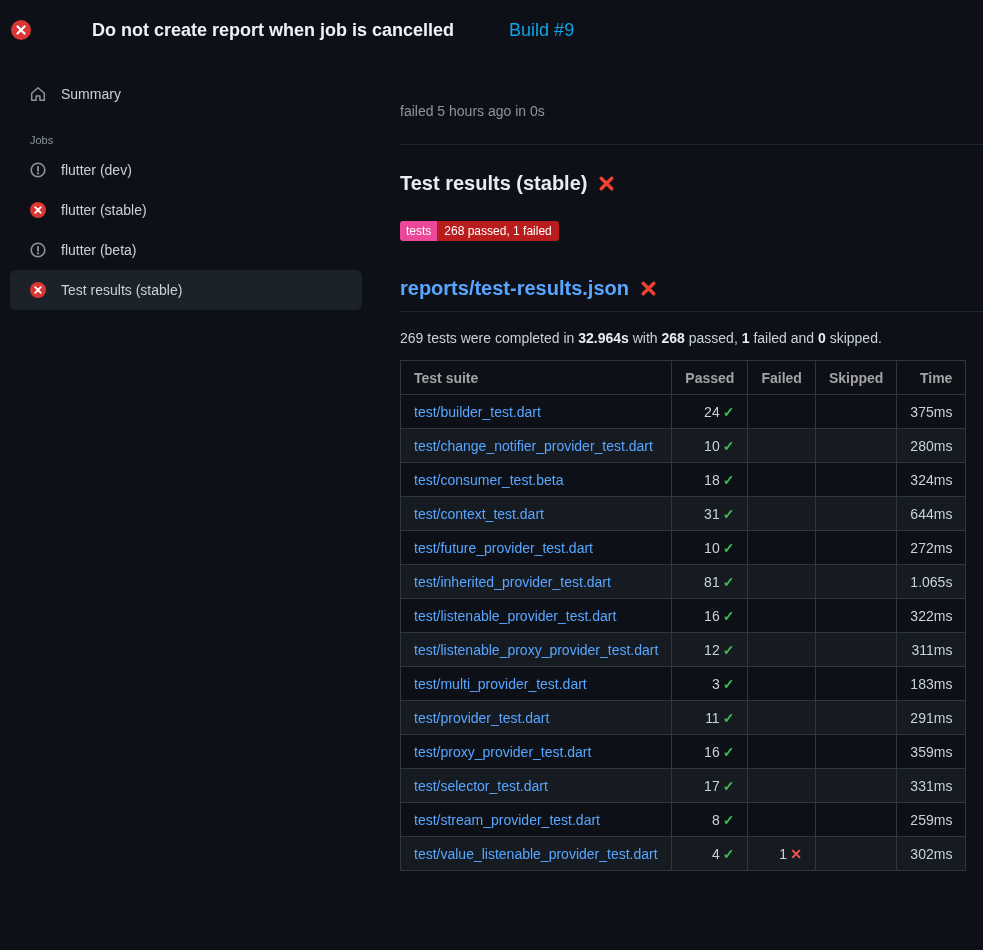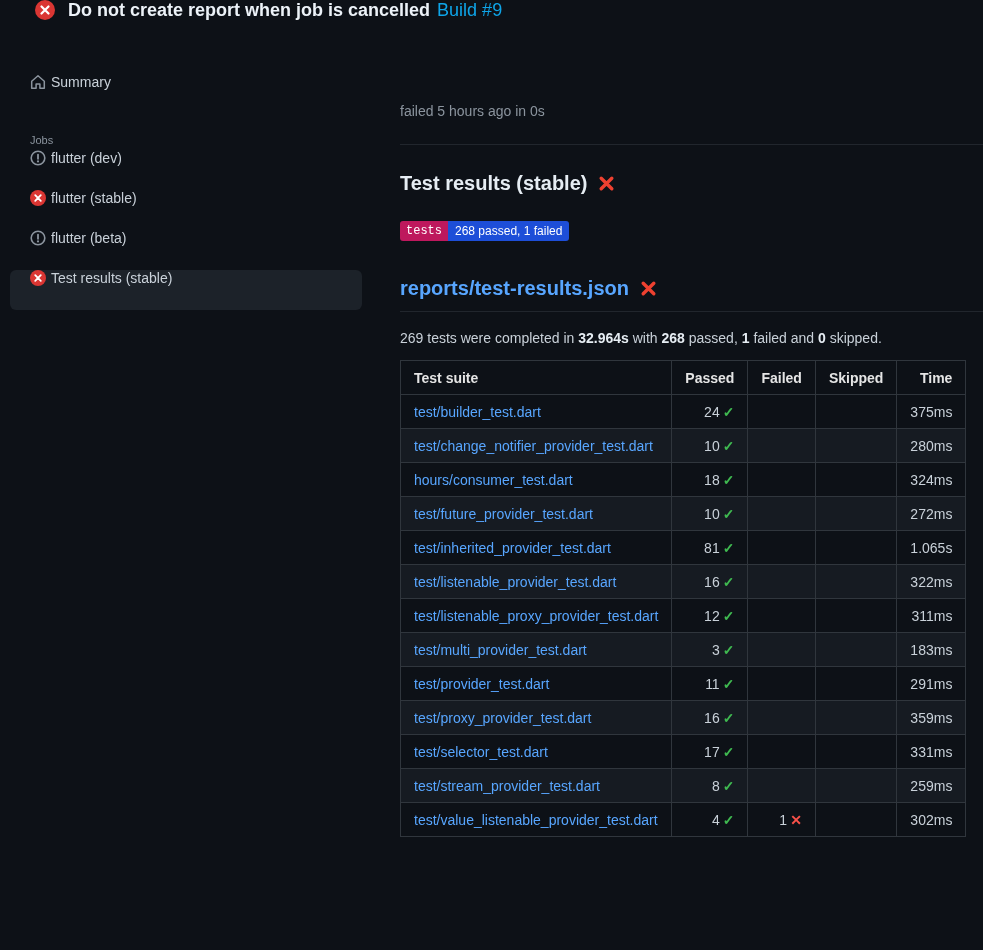--- a/index.html
+++ b/index.html
@@ -5,68 +5,68 @@
   * { margin:0; padding:0; box-sizing:border-box; }
   html,body { width:983px; height:950px; }
   body {
     background:#0d1117;
     color:#c9d1d9;
     font-family:"Liberation Sans", sans-serif;
     overflow:hidden;
   }
   
   .app-header {
-    display:flex; 
-    height:60px; padding-left:35px;
+    display:flex; align-items:center;
+    height:60px; padding-left:11px;gap:48px;
   }
   .status-icon-lg { width:20px; height:20px; flex:0 0 auto; }
   .header-title { margin-left:13px; font-size:18px; font-weight:700; color:#ecf2f8; }
   .header-build { margin-left:7px; font-size:18px; font-weight:400; color:#0ea5e9; }
 
   .body-wrap { display:flex; }
 
   
   .sidebar { width:374px; flex:0 0 auto; padding:14px 12px 0 10px; }
   .side-item {
-    display:flex; gap:5px;
+    display:flex; align-items:center; gap:15px;
     height:40px; padding:0 20px; border-radius:6px;
     font-size:14px; color:#c9d1d9; cursor:pointer;
   }
   .side-item.selected { background:#1c2229; }
   .side-icon { width:16px; height:16px; flex:0 0 auto; display:inline-flex; }
   .jobs-label { margin:20px 0 4px 20px; font-size:11px; color:#8b949e; }
 
   
   .main { flex:1; padding:36px 31px 0 26px; }
   .breadcrumb { font-size:14px; font-weight:700; color:#e6edf3; }
   .status-line { margin-top:7px; font-size:14px; color:#8b949e; }
   .divider { margin-top:25px; margin-right:-31px; border-top:1px solid #21262d; }
 
   .check-title-row { margin-top:27px; display:flex; align-items:center; gap:11px; }
   .check-title { font-size:20px; font-weight:700; color:#e6edf3; }
   .x-icon { width:17px; height:17px; flex:0 0 auto; }
 
   .badge { margin-top:26px; display:inline-flex; font-size:12px; border-radius:3px; overflow:hidden; line-height:1; }
-  .badge-label { background:#be185d; color:#ffffff; padding:4px 6px;font-family:Liberation Mono, monospace; }
-  .badge-value { background:#1d4ed8; color:#ffffff; padding:4px 7px; }
+  .badge-label { background:#ec4899; color:#ffffff; padding:4px 6px; }
+  .badge-value { background:#b91c1c; color:#ffffff; padding:4px 7px; }
 
   .report-row {
     margin-top:36px; margin-right:-31px; padding-bottom:11px;
     border-bottom:1px solid #21262d;
     display:flex; align-items:center; gap:11px;
   }
   .report-title { font-size:20px; font-weight:700; color:#58a6ff; text-decoration:none; cursor:pointer; }
 
   .summary-line { margin-top:18px; font-size:14px; color:#c9d1d9; }
   .summary-line .b { font-weight:700; color:#e6edf3;text-align:center; }
 
   
   table.results { margin-top:14px; border-collapse:collapse; width:552px; font-size:14px; }
   .results th, .results td { border:1px solid #30363d; padding:6px 13px; height:34px; }
-  .results th { font-weight:700; color:#e5e5e5; text-align:left; }
+  .results th { font-weight:700; color:#a3a3a3; text-align:left; }
   .results th.num, .results td.num { text-align:right; }
   .results tbody tr:nth-child(even) { background:#161b22; }
   .results td.suite a { color:#58a6ff; text-decoration:none; cursor:pointer; }
   .check { color:#3fb950; font-weight:700; margin-left:3px; }
   .cross-sm { color:#f85149; font-weight:700; margin-left:3px; }
   .col-suite { width:272px; } .col-passed { width:65px; } .col-failed { width:68px; }
   .col-skipped { width:78px; } .col-time { width:69px; }
 </style>
 </head>
 <body>
@@ -192,25 +192,32 @@
             <td class="num">375ms</td>
           </tr>
           <tr>
             <td class="suite"><a>test/change_notifier_provider_test.dart</a></td>
             <td class="num">10<span class="check">✓</span></td>
             <td class="num"></td>
             <td class="num"></td>
             <td class="num">280ms</td>
           </tr>
           <tr>
-            <td class="suite"><a>hours/consumer_test.dart</a></td>
+            <td class="suite"><a>test/consumer_test.beta</a></td>
             <td class="num">18<span class="check">✓</span></td>
             <td class="num"></td>
             <td class="num"></td>
             <td class="num">324ms</td>
+          </tr>
+          <tr>
+            <td class="suite"><a>test/context_test.dart</a></td>
+            <td class="num">31<span class="check">✓</span></td>
+            <td class="num"></td>
+            <td class="num"></td>
+            <td class="num">644ms</td>
           </tr>
           <tr>
             <td class="suite"><a>test/future_provider_test.dart</a></td>
             <td class="num">10<span class="check">✓</span></td>
             <td class="num"></td>
             <td class="num"></td>
             <td class="num">272ms</td>
           </tr>
           <tr>
             <td class="suite"><a>test/inherited_provider_test.dart</a></td>

